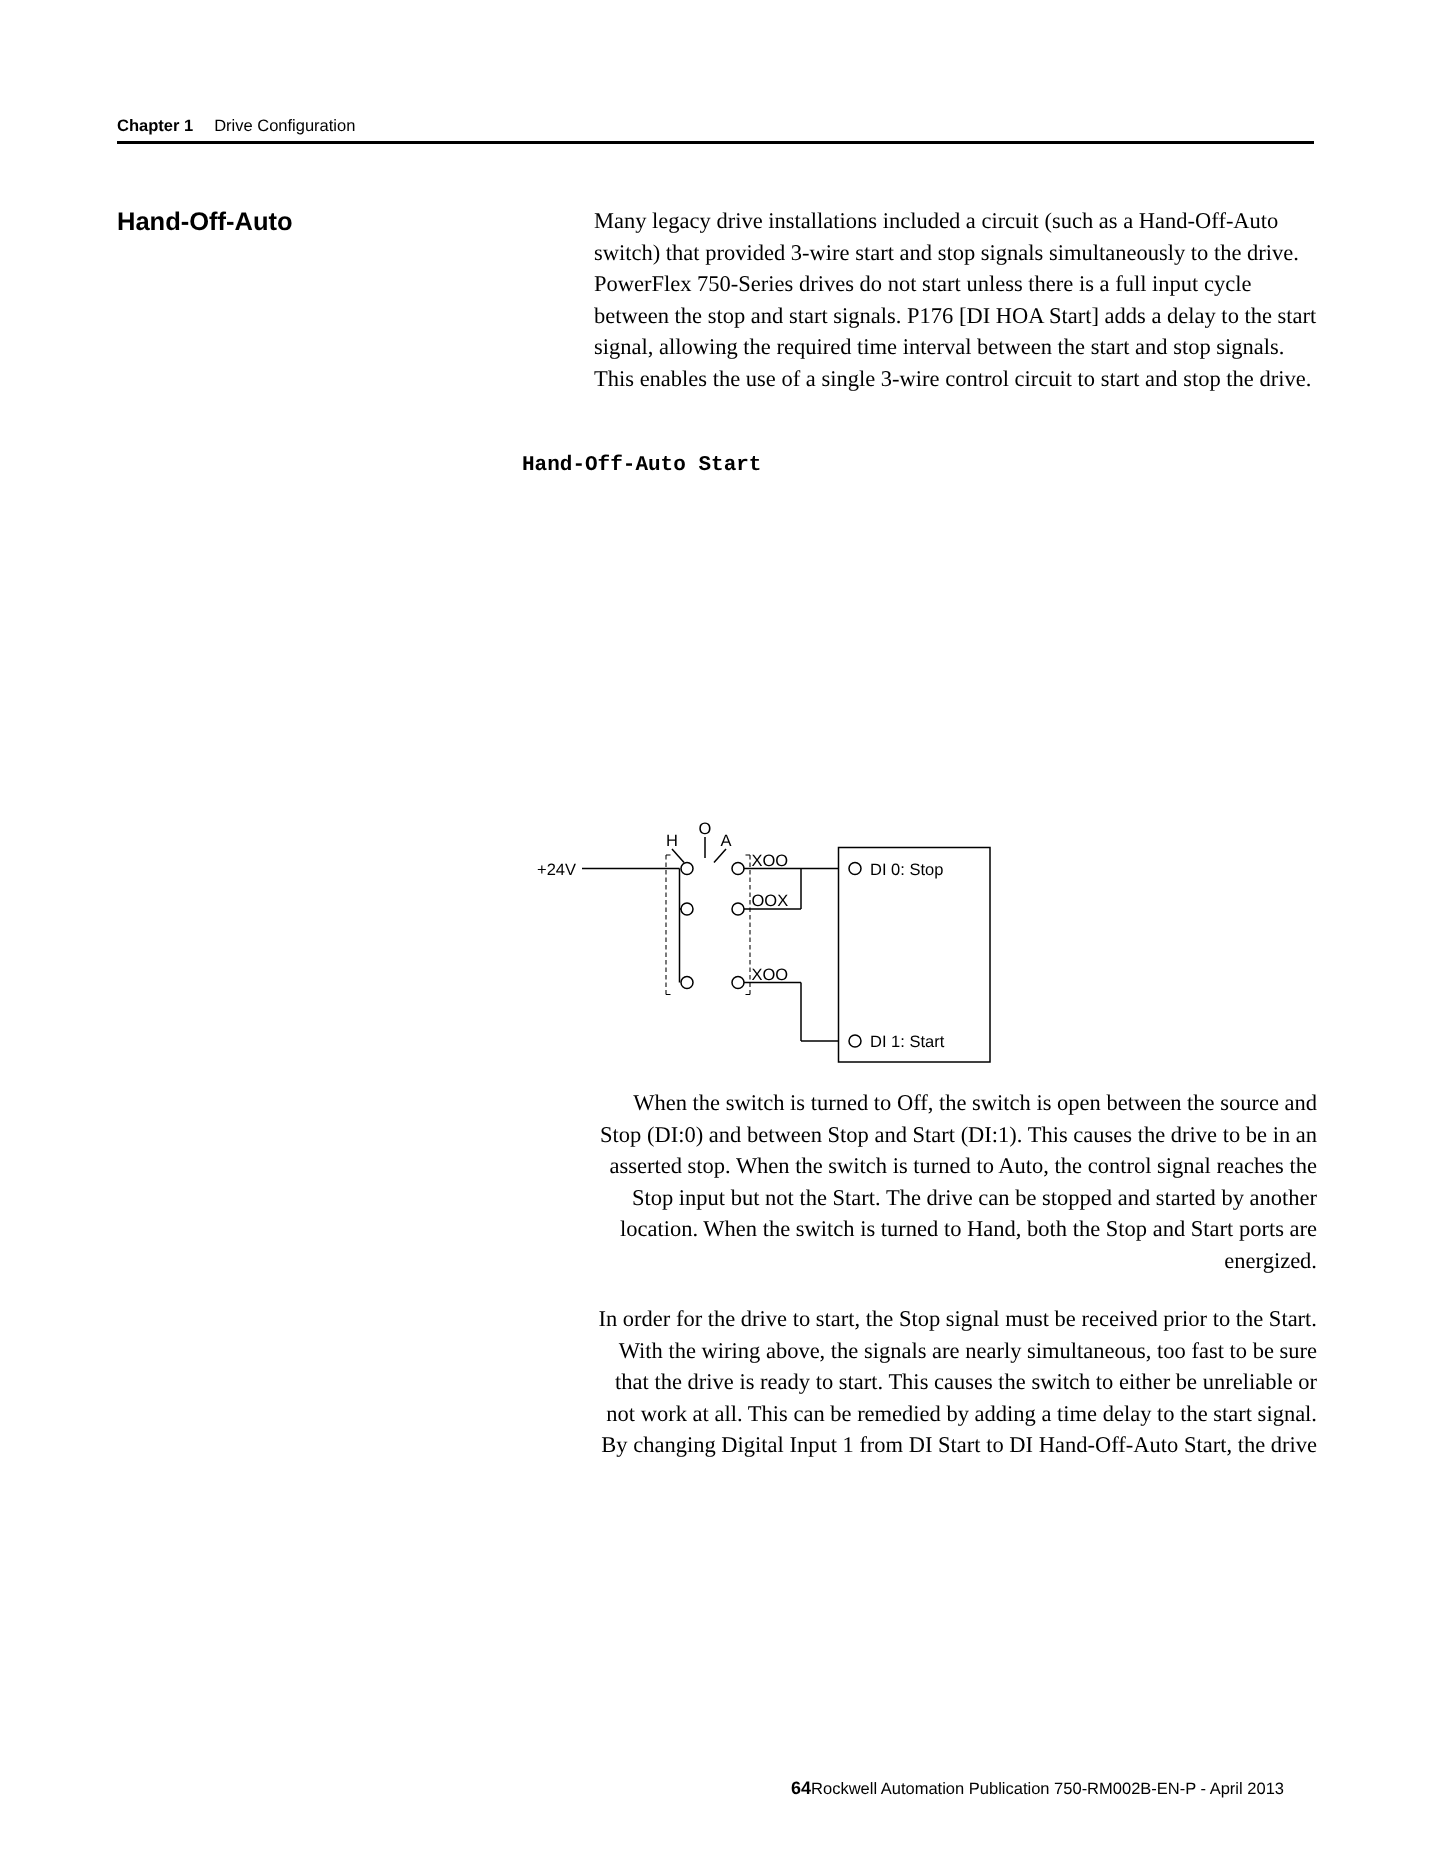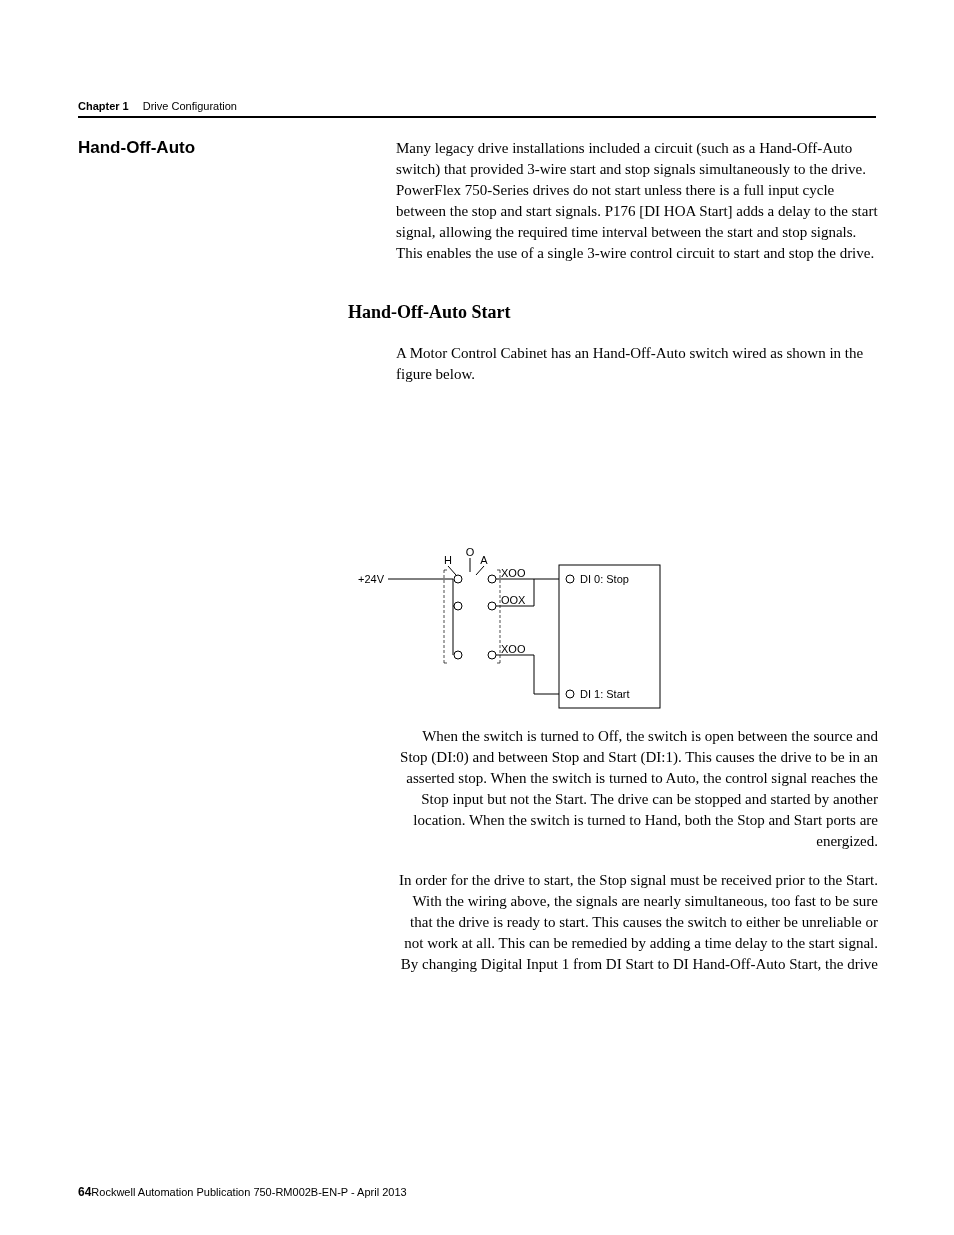--- a/index.html
+++ b/index.html
@@ -6,21 +6,21 @@
   body {
     width: 954px;
     height: 1235px;
     background: #fff;
     font-family: Georgia, 'Times New Roman', serif;
     color: #000;
     position: relative;
   }
   .header {
     position: absolute;
-    top: 72px;
+    top: 50px;
     left: 78px;
     right: 78px;
   }
   .header-line {
     display: flex;
     align-items: baseline;
     gap: 14px;
     font-family: Arial, Helvetica, sans-serif;
     font-size: 11px;
     padding-bottom: 4px;
@@ -41,42 +41,42 @@
     left: 348px;
     width: 530px;
   }
   .para {
     font-size: 15px;
     line-height: 1.4;
     margin-bottom: 18px;
     margin-left: 48px;
   }
   .subheading {
-    font-family: Liberation Serif, serif;
+    font-family: Liberation Mono, monospace;
     font-weight: bold;
-    font-size: 18px;
+    font-size: 14px;
     margin-bottom: 20px;
   }
   .intro-block { top: 138px; }
   .sub-block { top: 302px; }
   .diagram-block {
     position: absolute;
     top: 548px;
     left: 348px;
     width: 530px;
     height: 168px;
   }
   .after-diagram { top: 726px; text-align: right; }
   .footer {
     position: absolute;
     bottom: 36px;
     left: 78px;
     right: 78px;
     display: flex;
-    justify-content: flex-start;
+    justify-content: flex-end;
     align-items: baseline;
     font-family: Arial, Helvetica, sans-serif;
     font-size: 11px;
   }
   .page-num { font-weight: bold; font-size: 12px; }
   .pub { font-weight: normal; }
   svg text {
     font-family: Arial, Helvetica, sans-serif;
     font-size: 11px;
     fill: #000;
@@ -93,21 +93,20 @@
 </div>
 
 <div class="section-title">Hand-Off-Auto</div>
 
 <div class="body-col intro-block">
   <p class="para">Many legacy drive installations included a circuit (such as a Hand-Off-Auto switch) that provided 3-wire start and stop signals simultaneously to the drive. PowerFlex 750-Series drives do not start unless there is a full input cycle between the stop and start signals. P176 [DI HOA Start] adds a delay to the start signal, allowing the required time interval between the start and stop signals. This enables the use of a single 3-wire control circuit to start and stop the drive.</p>
 </div>
 
 <div class="body-col sub-block">
   <h3 class="subheading">Hand-Off-Auto Start</h3>
-  <p class="para">A Motor Control Cabinet has an Hand-Off-Auto switch wired as shown in the figure below.</p>
 </div>
 
 <div class="diagram-block">
   <svg width="530" height="168" viewBox="0 0 530 168">
 
     <text x="36" y="35" text-anchor="end">+24V</text>
 
     <line x1="40" y1="31" x2="105" y2="31" stroke="#000" stroke-width="1"></line>
 
     <line x1="105" y1="31" x2="105" y2="107" stroke="#000" stroke-width="1"></line>

